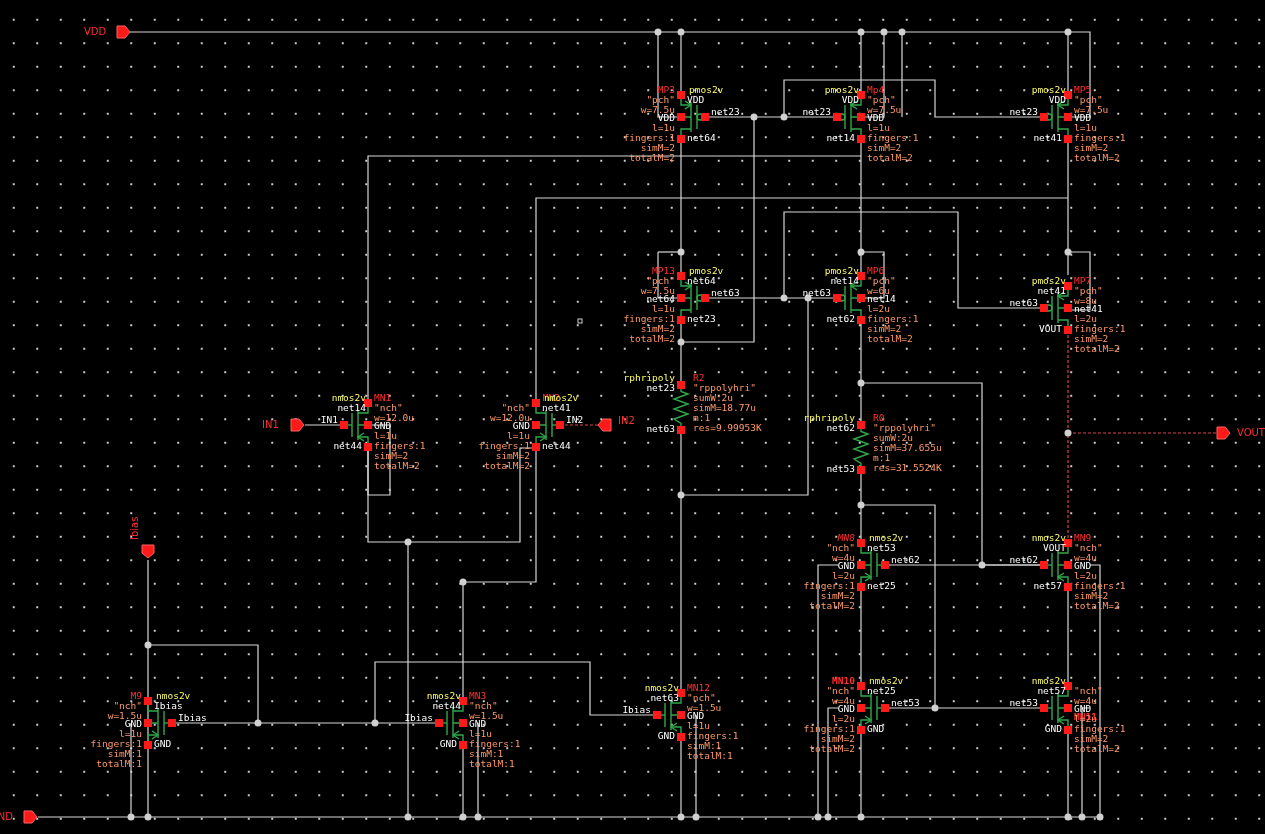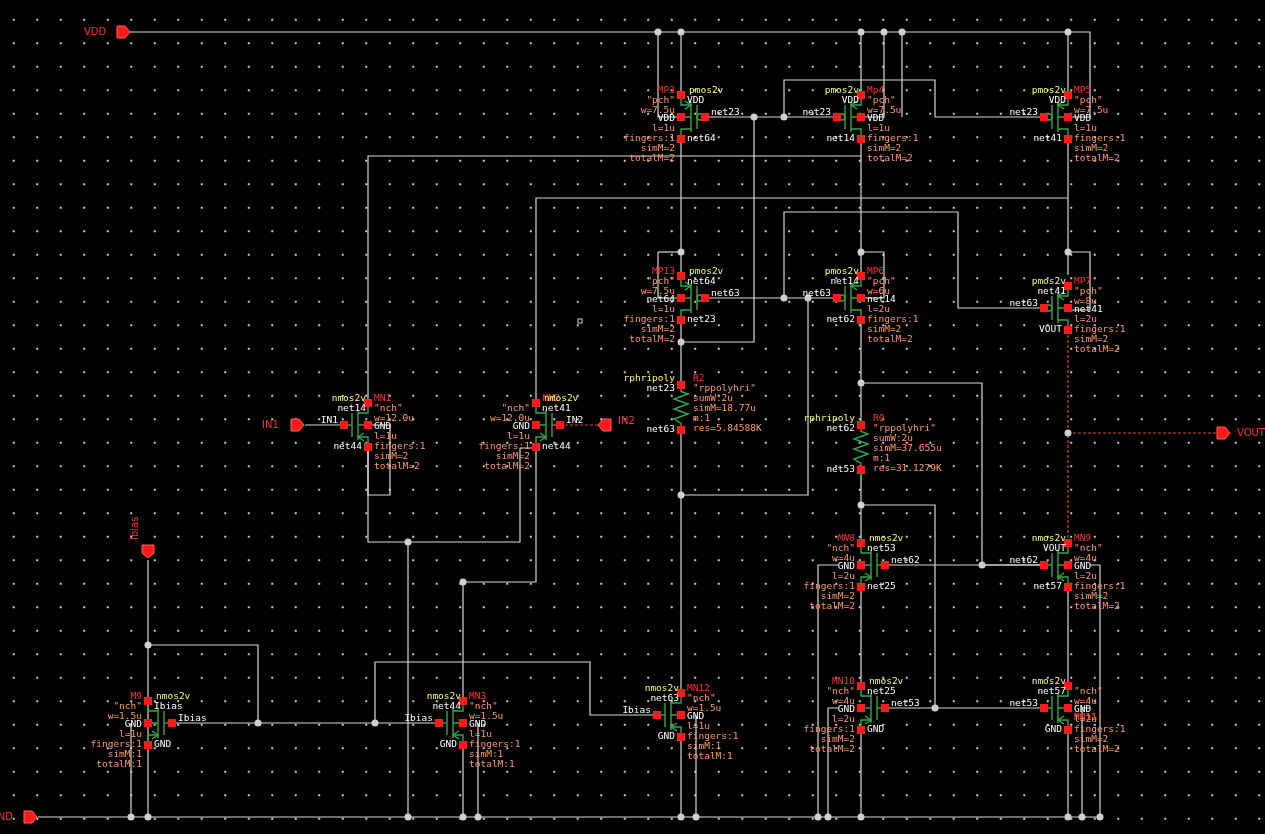--- a/index.html
+++ b/index.html
@@ -424,21 +424,21 @@
       <div class="lbl prop" style="top: 553px; left: 1074px;">w=4u</div>
       <div class="lbl net" style="top: 561px; left: 1074px;">GND</div>
       <div class="lbl prop" style="top: 571px; left: 1074px;">l=2u</div>
       <div class="lbl prop" style="top: 581px; left: 1074px;">fingers:1</div>
       <div class="lbl prop" style="top: 591px; left: 1074px;">simM=2</div>
       <div class="lbl prop" style="top: 601px; left: 1074px;">totalM=2</div>
       <div class="lbl cell r" style="top: 533px; right: 199px;">nmos2v</div>
       <div class="lbl net r" style="top: 543px; right: 199px;">VOUT</div>
       <div class="lbl net r" style="top: 555px; right: 227px;">net62</div>
       <div class="lbl net r" style="top: 581px; right: 203px;">net57</div>
-      <div class="lbl inst r" style="top: 676px; right: 410px;">MN10</div>
+      <div class="lbl inst r" style="top: 676px; right: 410px; font-weight: bold;">MN10</div>
       <div class="lbl prop r" style="top: 686px; right: 410px;">"nch"</div>
       <div class="lbl prop r" style="top: 696px; right: 410px;">w=4u</div>
       <div class="lbl net r" style="top: 704px; right: 410px;">GND</div>
       <div class="lbl prop r" style="top: 714px; right: 410px;">l=2u</div>
       <div class="lbl prop r" style="top: 724px; right: 410px;">fingers:1</div>
       <div class="lbl prop r" style="top: 734px; right: 410px;">simM=2</div>
       <div class="lbl prop r" style="top: 744px; right: 410px;">totalM=2</div>
       <div class="lbl cell" style="top: 676px; left: 869px;">nmos2v</div>
       <div class="lbl net" style="top: 686px; left: 867px;">net25</div>
       <div class="lbl net" style="top: 698px; left: 891px;">net53</div>
@@ -492,25 +492,25 @@
       <div class="lbl net" style="top: 713px; left: 178px;">Ibias</div>
       <div class="lbl net" style="top: 739px; left: 154px;">GND</div>
       <div class="lbl cell r" style="top: 373px; right: 590px;">rphripoly</div>
       <div class="lbl net r" style="top: 383px; right: 590px;">net23</div>
       <div class="lbl net r" style="top: 424px; right: 590px;">net63</div>
       <div class="lbl inst" style="top: 373px; left: 693px;">R2</div>
       <div class="lbl prop" style="top: 383px; left: 693px;">"rppolyhri"</div>
       <div class="lbl prop" style="top: 393px; left: 693px;">sumW:2u</div>
       <div class="lbl prop" style="top: 403px; left: 693px;">simM=18.77u</div>
       <div class="lbl prop" style="top: 413px; left: 693px;">m:1</div>
-      <div class="lbl prop" style="top: 423px; left: 693px;">res=5.84588K</div>
+      <div class="lbl prop" style="top: 423px; left: 693px;">res=9.99953K</div>
       <div class="lbl cell r" style="top: 413px; right: 410px;">rphripoly</div>
       <div class="lbl net r" style="top: 423px; right: 410px;">net62</div>
       <div class="lbl net r" style="top: 464px; right: 410px;">net53</div>
       <div class="lbl inst" style="top: 413px; left: 873px;">R0</div>
       <div class="lbl prop" style="top: 423px; left: 873px;">"rppolyhri"</div>
       <div class="lbl prop" style="top: 433px; left: 873px;">sumW:2u</div>
       <div class="lbl prop" style="top: 443px; left: 873px;">simM=37.655u</div>
       <div class="lbl prop" style="top: 453px; left: 873px;">m:1</div>
-      <div class="lbl prop" style="top: 463px; left: 873px;">res=31.1279K</div>
+      <div class="lbl prop" style="top: 463px; left: 873px;">res=31.5524K</div>
     </div>
 
 </div>
 
 </body></html>

